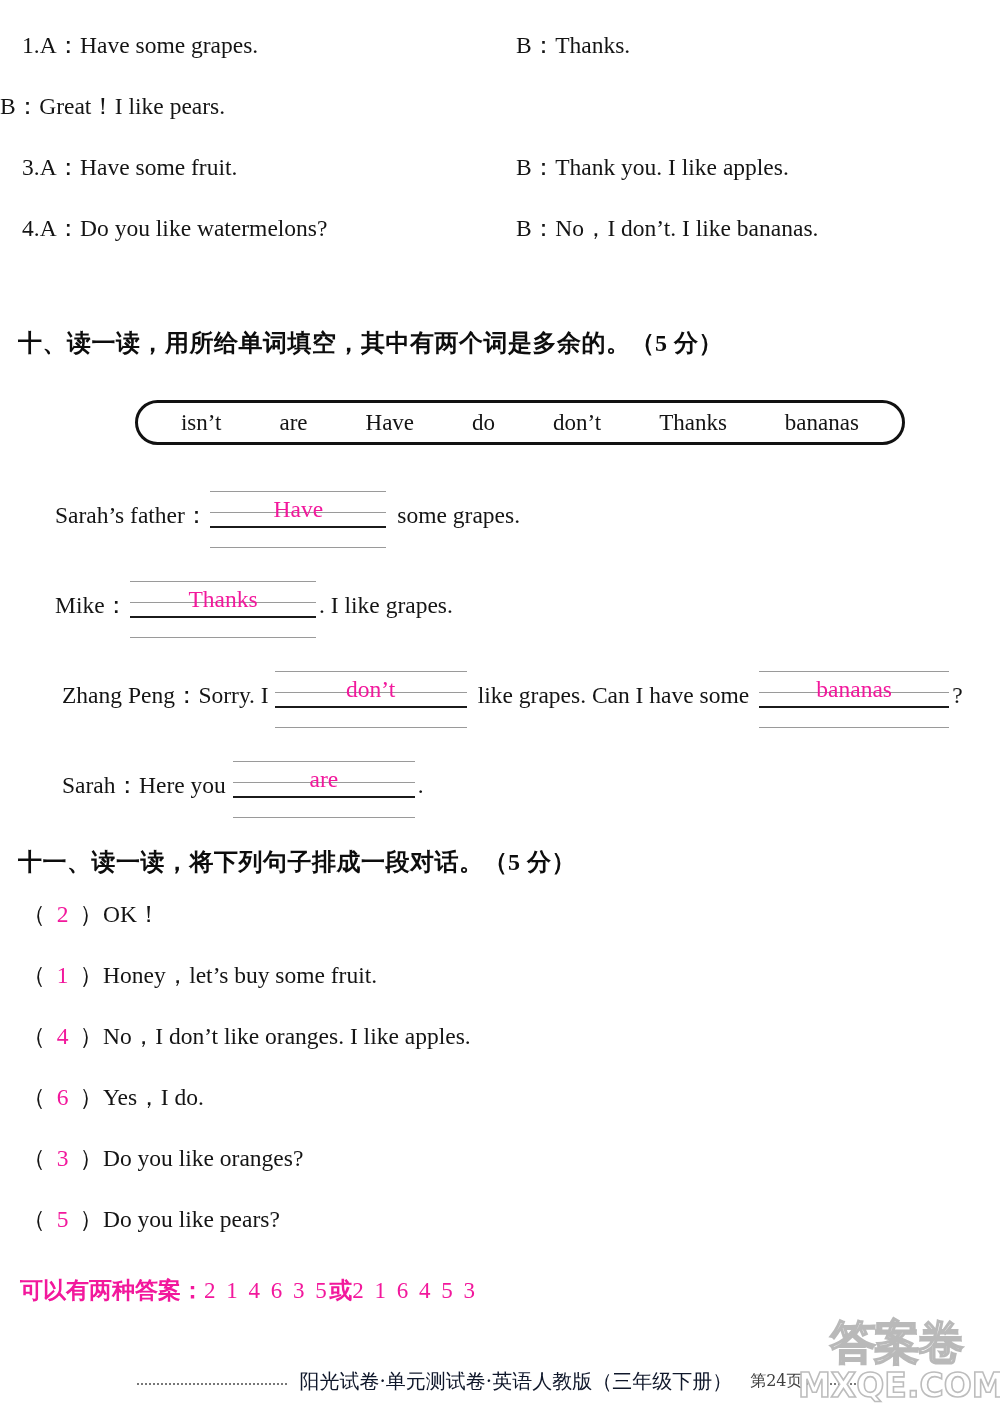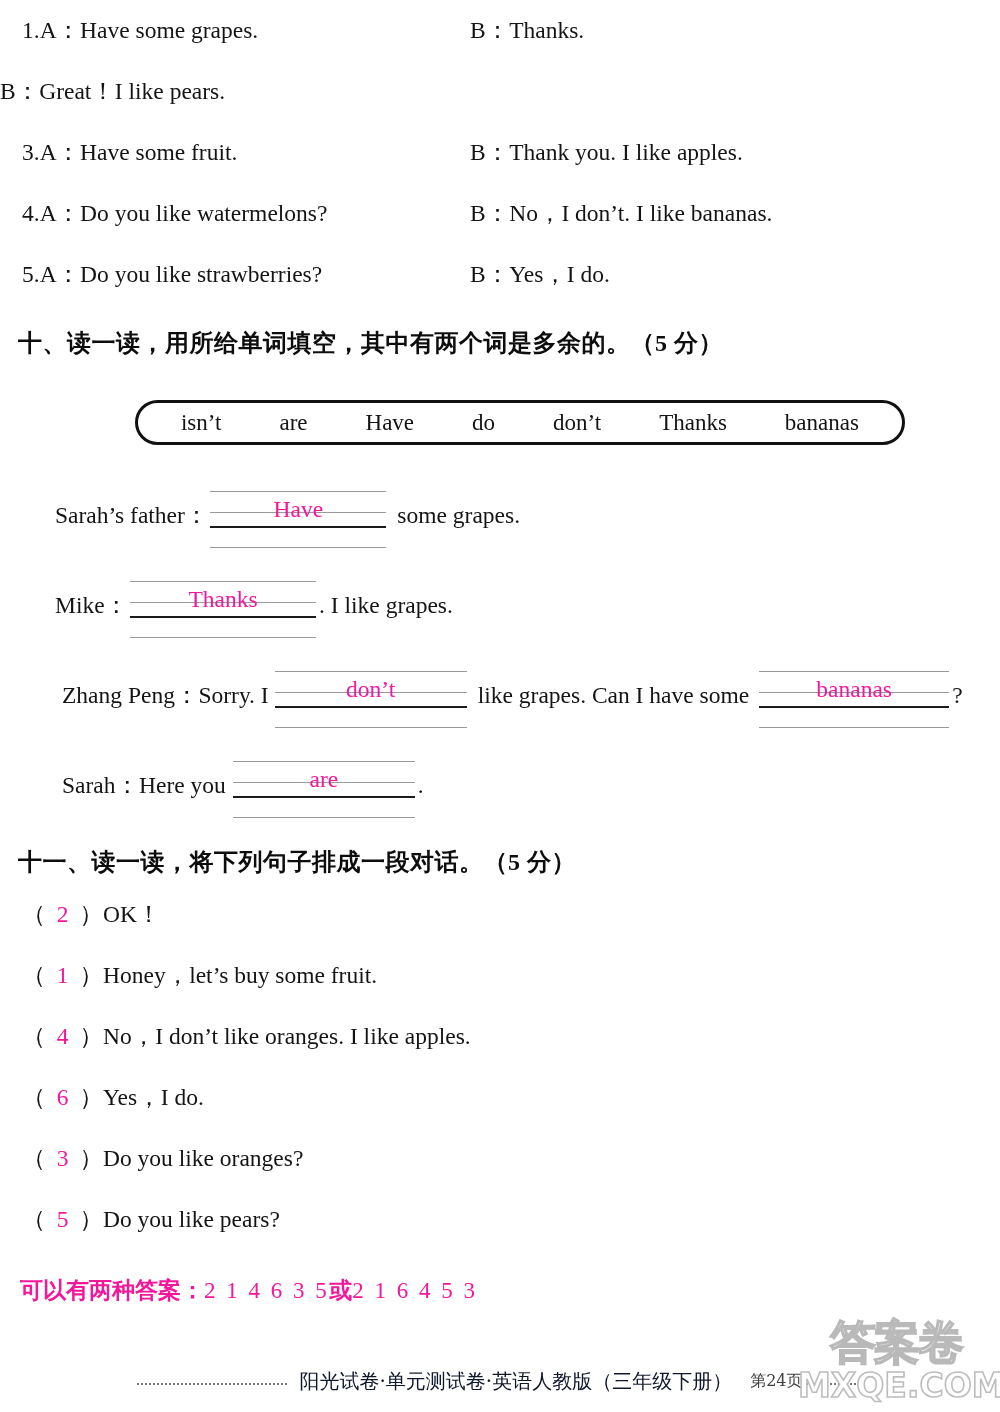--- a/index.html
+++ b/index.html
@@ -18,22 +18,23 @@
 
   
   .dialogue-list {
     position: absolute;
     top: 14px;
     left: 0;
     width: 1000px;
   }
   .dialogue-row {
     display: flex;
-    align-items: flex-start;
+    align-items: center;
     height: 61px;
+    gap: 46px;
   }
   .dlg-a {
     width: 470px;
     padding-left: 22px;
     box-sizing: border-box;
     font-size: 23.5px;
     white-space: nowrap;
   }
   .dlg-b {
     font-size: 23.5px;
@@ -251,24 +252,20 @@
   <div class="dialogue-row">
     <div class="dlg-a"><span class="num">3.</span><span>A：Have some fruit.</span></div>
     <div class="dlg-b">B：Thank you. I like apples.</div>
   </div>
 
   <div class="dialogue-row">
     <div class="dlg-a"><span class="num">4.</span><span>A：Do you like watermelons?</span></div>
     <div class="dlg-b">B：No，I don’t. I like bananas.</div>
   </div>
 
-  <div class="dialogue-row">
-    <div class="dlg-a"><span class="num">5.</span><span>A：Do you like strawberries?</span></div>
-    <div class="dlg-b">B：Yes，I do.</div>
-  </div>
 
 </div>
 
 <div class="section-heading" style="top:327px;"><span>十、读一读，用所给单词填空，其中有两个词是多余的。</span><span class="pts">（5 分）</span></div>
 
 <div class="word-bank">
   <span class="bank-word">isn’t</span>
   <span class="bank-word">are</span>
   <span class="bank-word">Have</span>
   <span class="bank-word">do</span>

